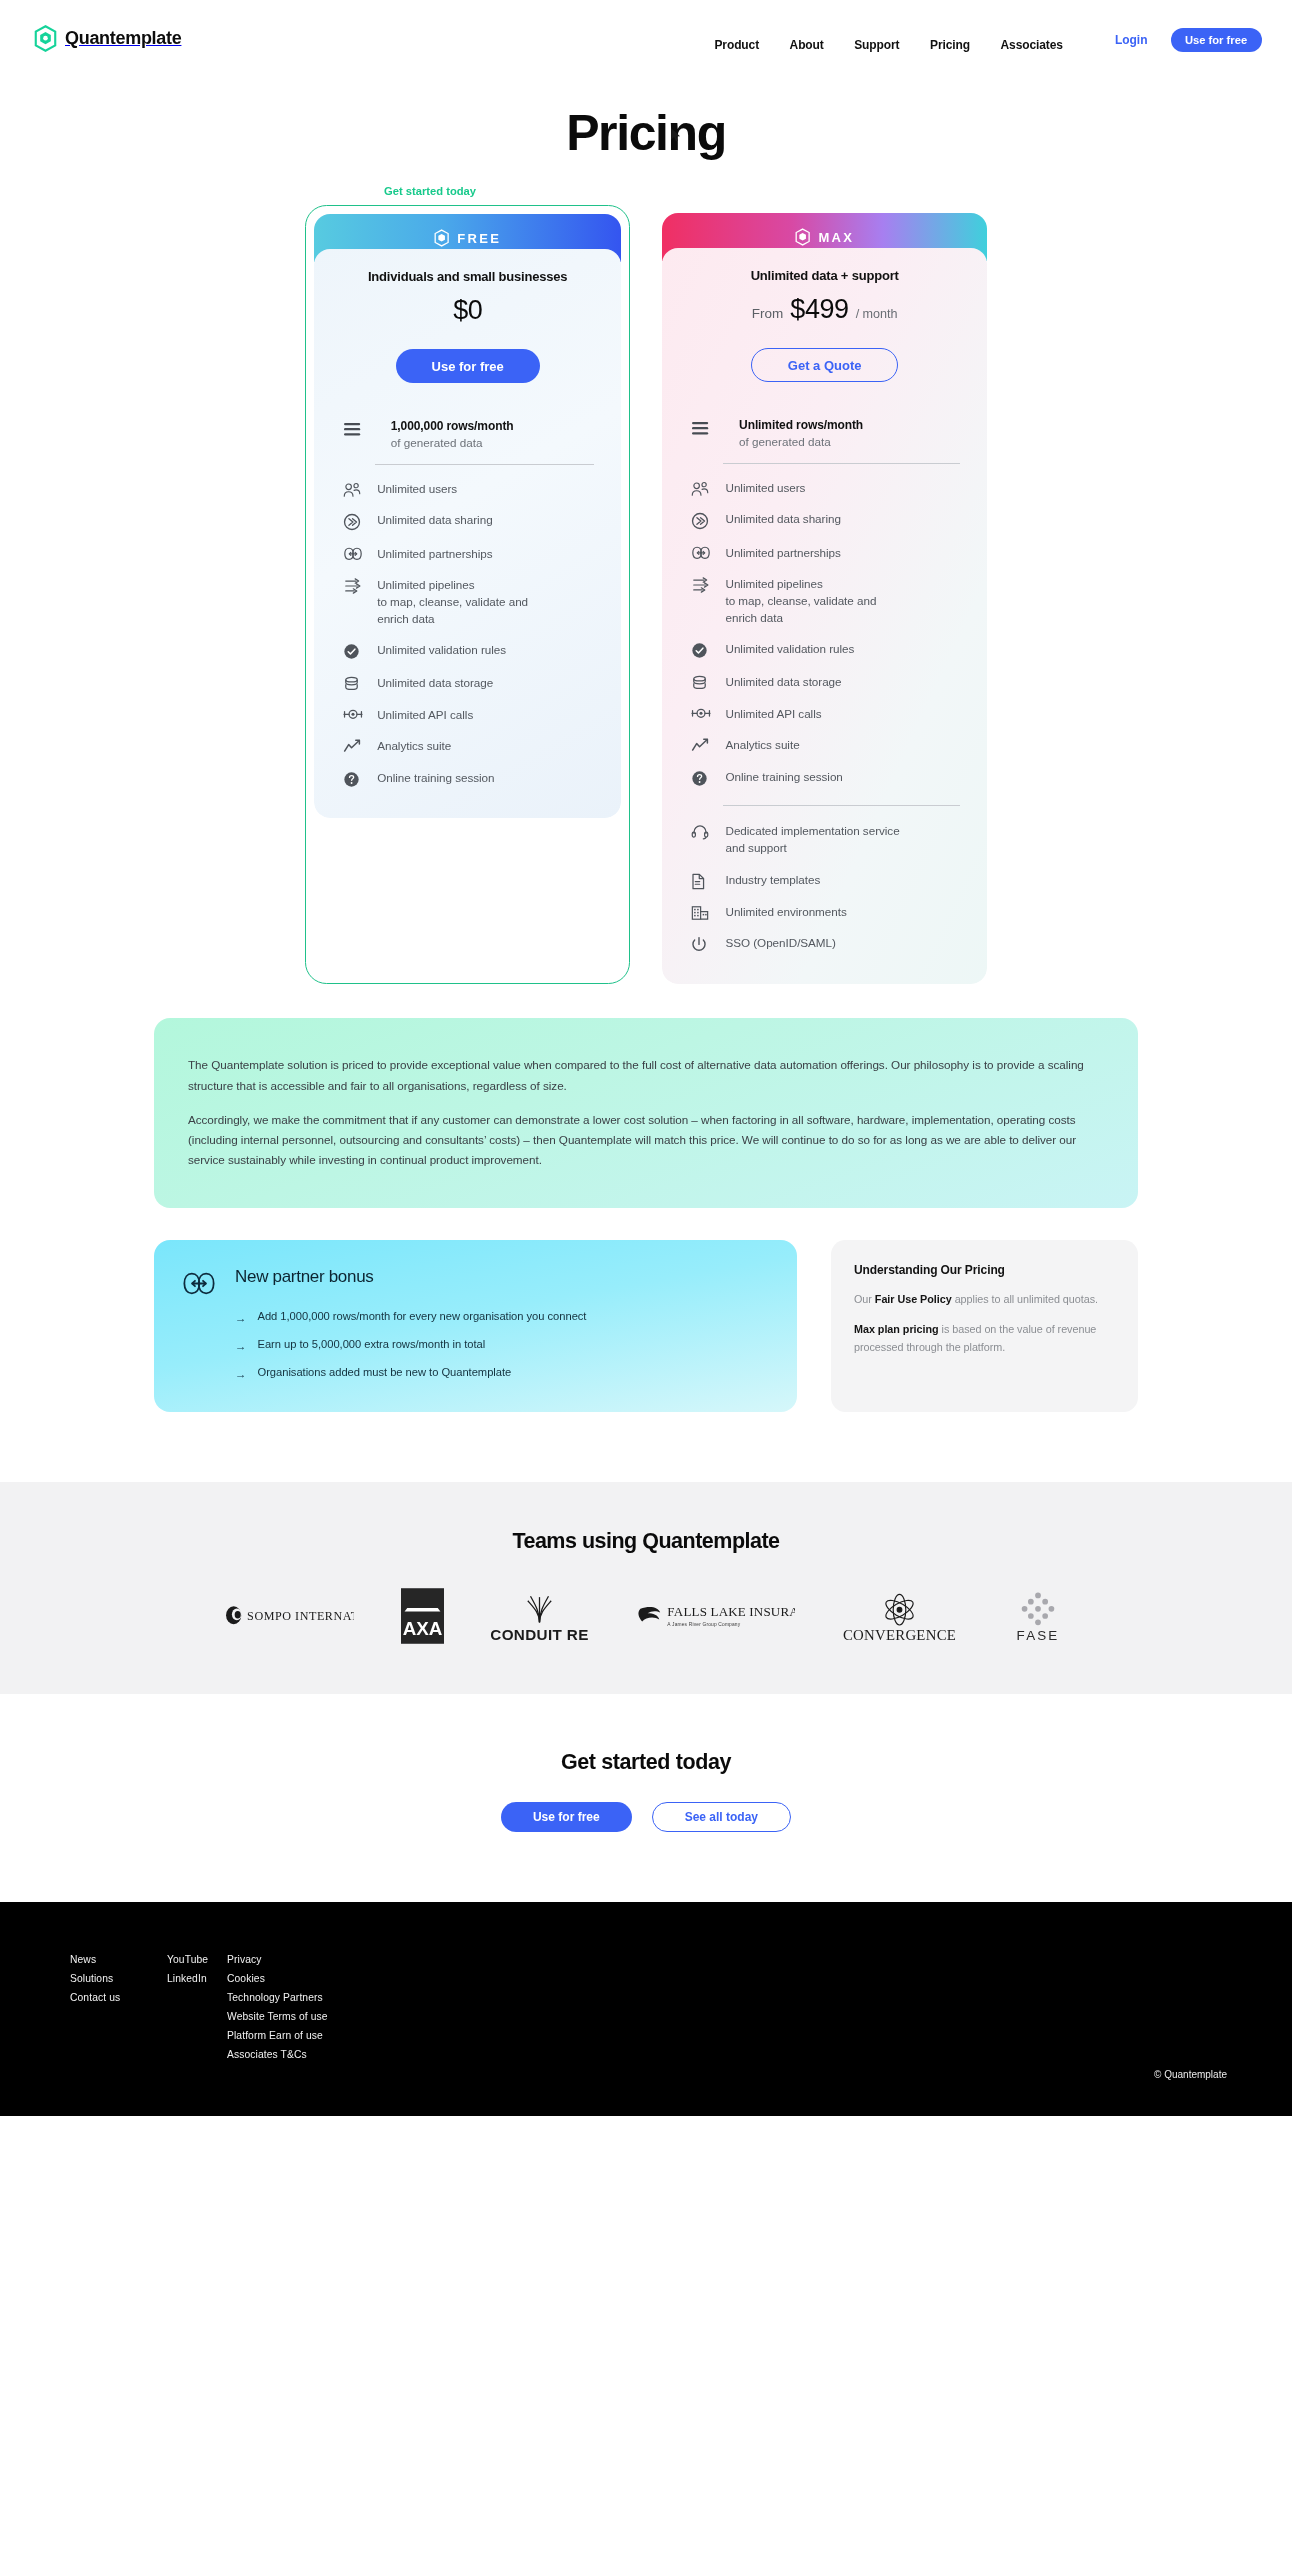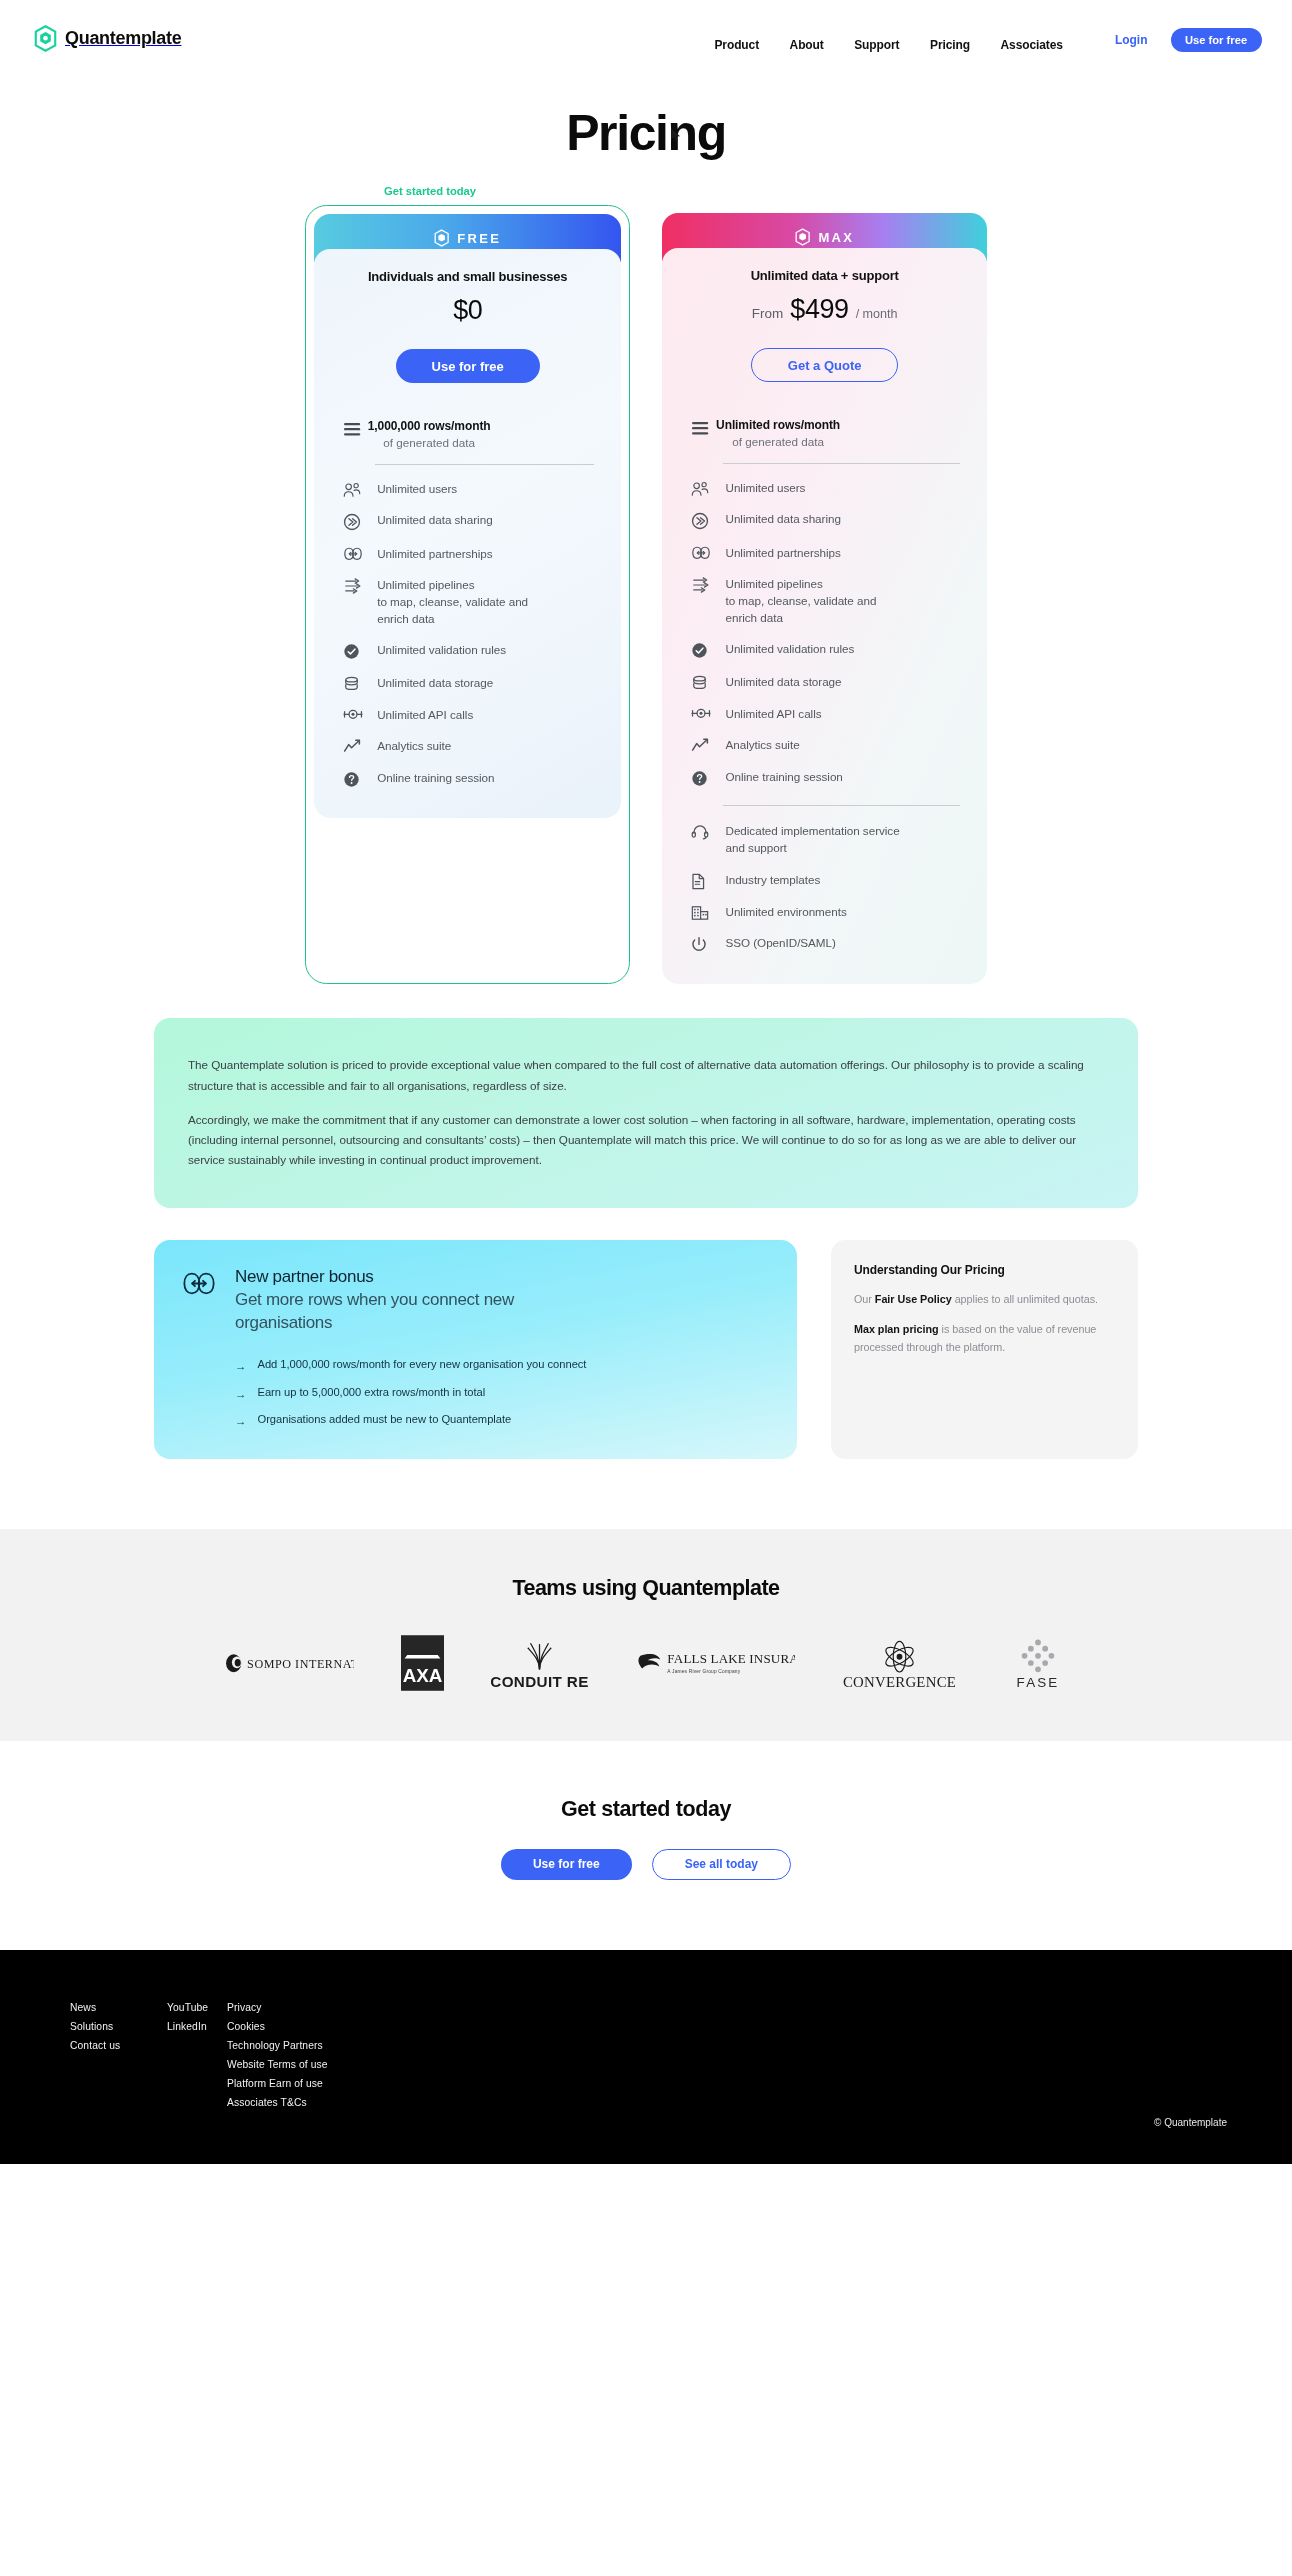--- a/index.html
+++ b/index.html
@@ -96,21 +96,21 @@
   .price-from { font-size: 13.5px; color: #5c6066; }
   .price-big { font-size: 27px; font-weight: 400; color: #0b0b0b; letter-spacing: -0.5px; }
   .price-per { font-size: 12.6px; color: #6a6e74; }
 
   .plan-cta-wrap { display: flex; justify-content: center; margin-top: 23px; }
   .plan-cta { height: 34px; padding: 0 36px; font-size: 13px; }
   .btn-outline {
     background: transparent; color: #3b63f6; border: 1.4px solid #3b63f6;
   }
 
-  .rows-block { display: flex; gap: 5px; margin-top: 36px; padding-left: 1.8px; text-align: center; }
+  .rows-block { display: flex; gap: 28px; margin-top: 36px; padding-left: 1.8px; }
   .rows-icon { width: 20px; flex: 0 0 20px; padding-top: 2.7px; color: #4a4f56; }
   .rows-title { font-size: 12px; font-weight: 700; color: #111; letter-spacing: -0.1px; }
   .rows-sub { font-size: 11.7px; color: #6d7279; margin-top: 2.7px; }
 
   .divider { height: 0.9px; background: #c9ccd1; margin: 15.3px 0 0 34px; }
   .divider.inner { margin: 18px 0 18px 34px; }
 
   .feat-list { margin-top: 16px; display: flex; flex-direction: column; gap: 14.4px; }
   .feat {
     display: flex; gap: 14.4px; align-items: flex-start; padding-left: 1.8px;
@@ -568,21 +568,20 @@
       <span class="bonus-ico">
         <svg width="36" height="25" viewBox="0 0 40 28">
           <path d="M12 3c5 0 8.4 4.1 8.4 11S17 25 12 25 3.6 20.9 3.6 14 7 3 12 3z" fill="none" stroke="#0d2b3d" stroke-width="2"></path>
           <path d="M28 3c5 0 8.4 4.1 8.4 11S33 25 28 25s-8.4-4.1-8.4-11S23 3 28 3z" fill="none" stroke="#0d2b3d" stroke-width="2"></path>
           <path d="M12.5 14h15" stroke="#0d2b3d" stroke-width="2" stroke-linecap="round"></path>
           <path d="M15.5 11 12.4 14l3.1 3M24.5 11l3.1 3-3.1 3" fill="none" stroke="#0d2b3d" stroke-width="2" stroke-linecap="round" stroke-linejoin="round"></path>
         </svg>
       </span>
       <div>
         <h3>New partner bonus</h3>
-        <h4>Get more rows when you connect new organisations</h4>
         <div class="bonus-items">
             <div class="bonus-item">
               <span class="bonus-arrow">→</span>
               <span class="bonus-item-text">Add 1,000,000 rows/month for every new organisation you connect</span>
             </div>
             <div class="bonus-item">
               <span class="bonus-arrow">→</span>
               <span class="bonus-item-text">Earn up to 5,000,000 extra rows/month in total</span>
             </div>
             <div class="bonus-item">

